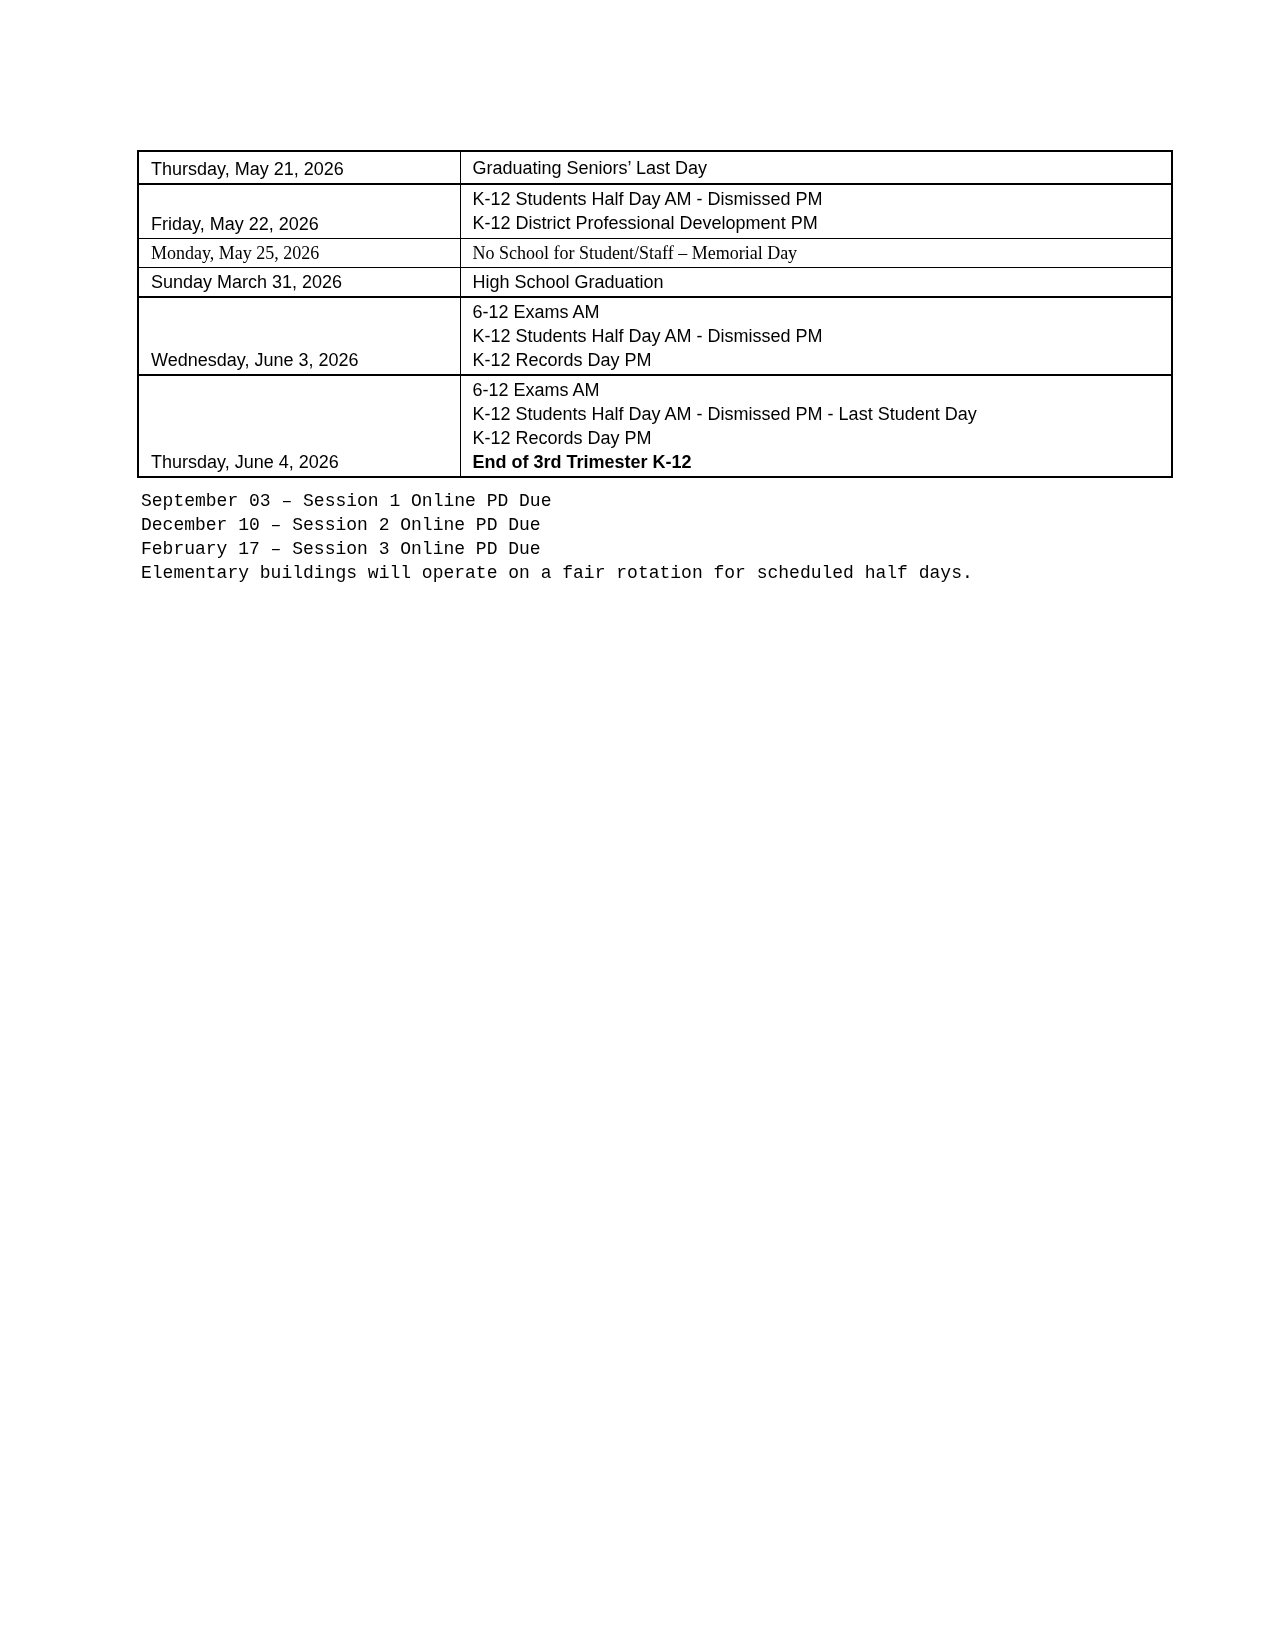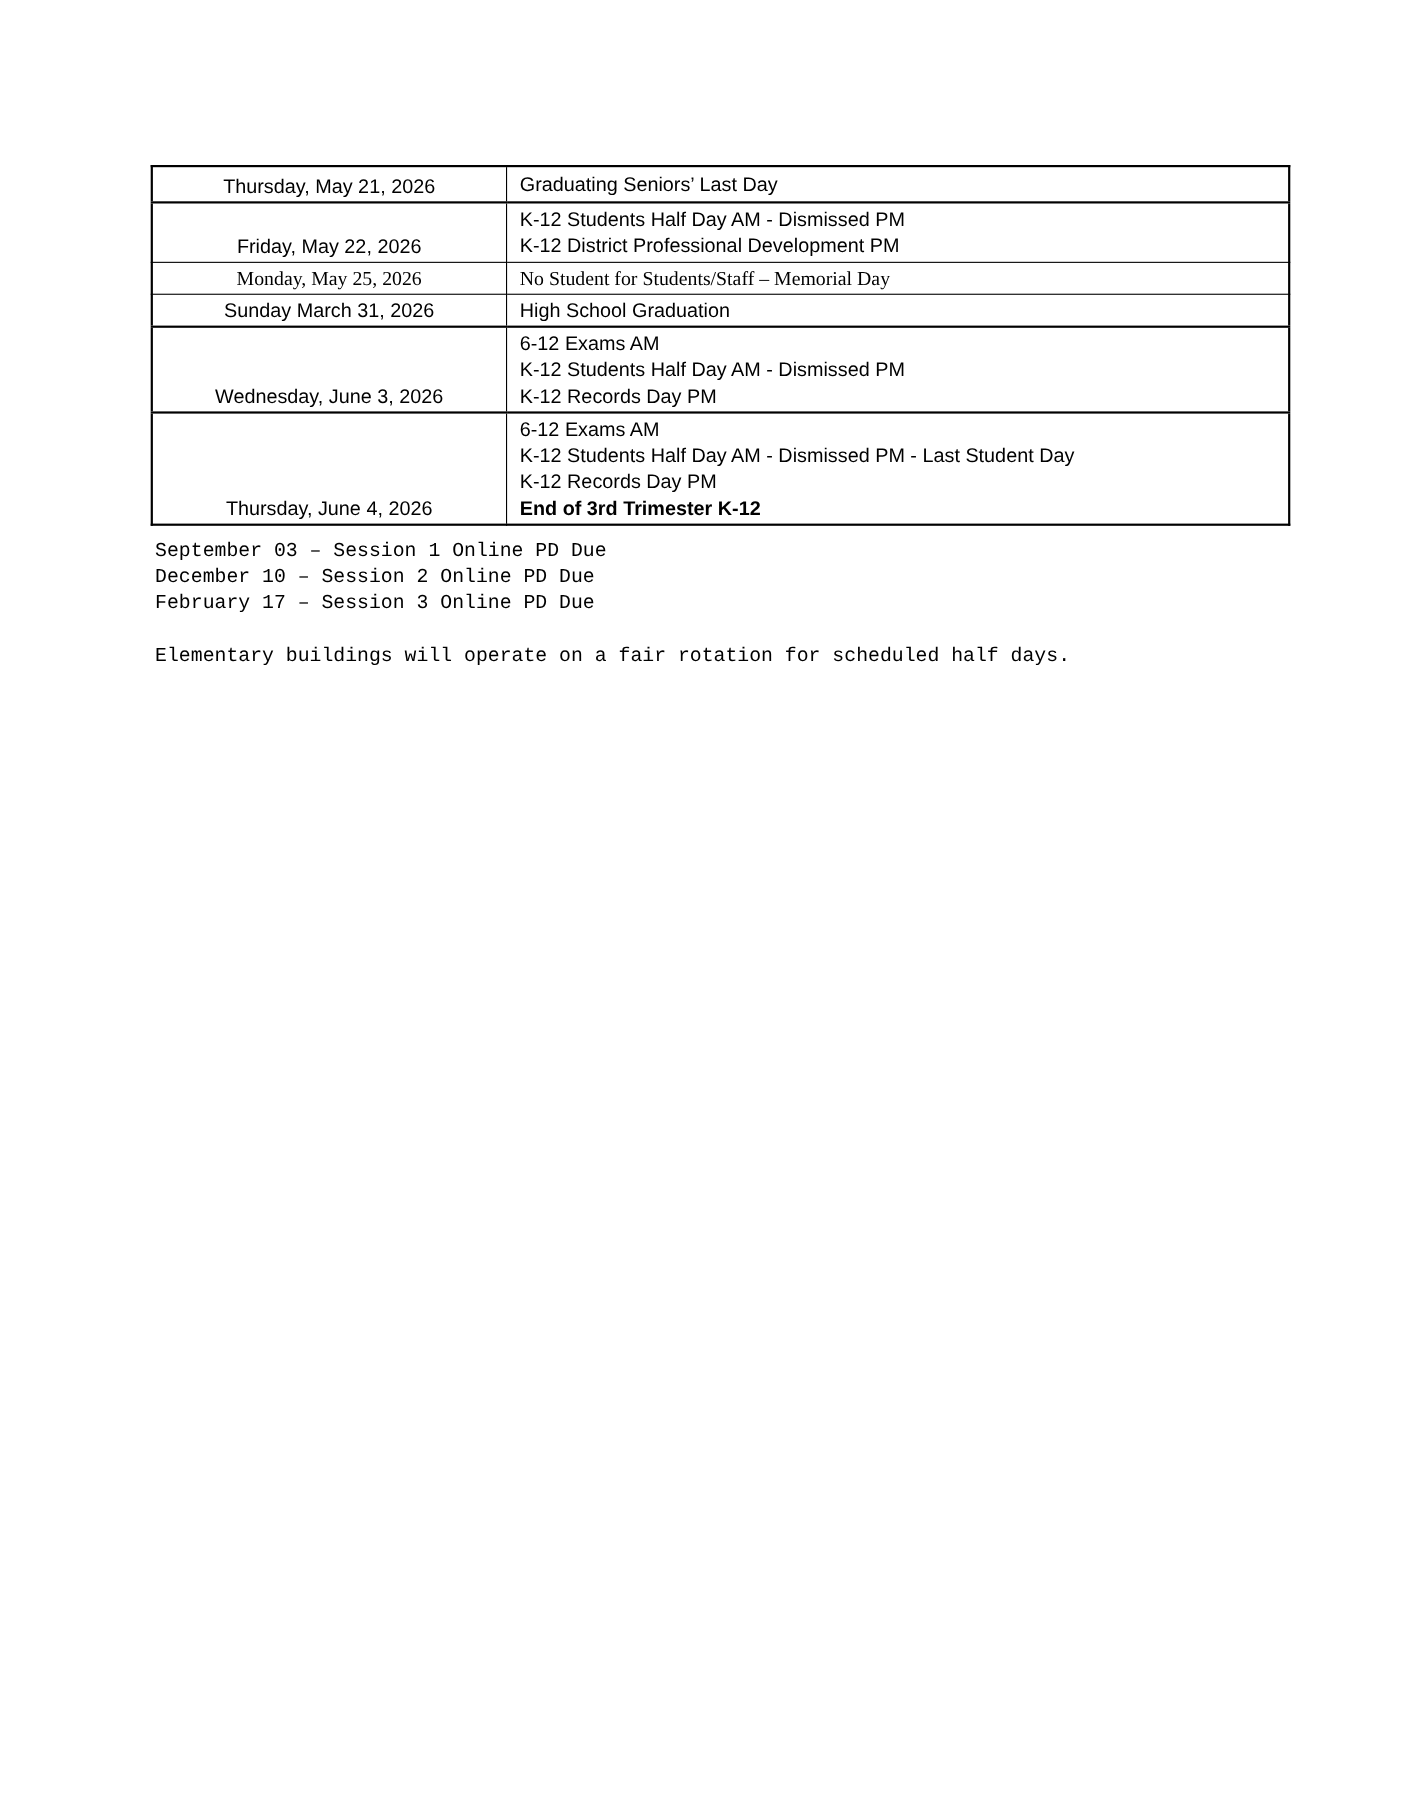--- a/index.html
+++ b/index.html
@@ -30,21 +30,20 @@
   table.calendar td {
     border: 1px solid #000000;
     padding: 2px 12px;
     overflow: hidden;
   }
   table.calendar { border: 2px solid #000000; }
   td.date-cell {
     width: 322px;
     vertical-align: bottom;
     border-right: 2px solid #000000;
-    text-align: center;
   }
   td.event-cell {
     vertical-align: middle;
   }
   tr.r1 td { border-bottom: 2px solid #000000; }
   tr.r2 td { border-bottom: 1px solid #000000; }
   tr.r5 td { border-top: 2px solid #000000; border-bottom: 2px solid #000000; }
   tr.h33 { height: 33px; }
   tr.h54 { height: 54px; }
   tr.h27 { height: 27px; font-family: Liberation Serif, serif; }
@@ -58,21 +57,21 @@
   .below {
     position: absolute;
     left: 141px;
     top: 489px;
     width: 950px;
     font-size: 18px;
     line-height: 24px;
     font-family: Liberation Mono, monospace;
   }
   .pd-list div { white-space: nowrap; }
-  .note { margin-top: 24px; }
+  .note { }
 </style>
 </head>
 <body>
 
 <div class="page">
 
   <table class="calendar">
     <tbody>
       <tr class="r1 h33">
         <td class="date-cell">Thursday, May 21, 2026</td>
@@ -83,21 +82,21 @@
       <tr class="r2 h54">
         <td class="date-cell">Friday, May 22, 2026</td>
         <td class="event-cell">
           <div class="event-line">K-12 Students Half Day AM - Dismissed PM</div>
           <div class="event-line">K-12 District Professional Development PM</div>
         </td>
       </tr>
       <tr class="r3 h27">
         <td class="date-cell">Monday, May 25, 2026</td>
         <td class="event-cell">
-          <div class="event-line">No Student for Students/Staff – Memorial Day</div>
+          <div class="event-line">No School for Student/Staff – Memorial Day</div>
         </td>
       </tr>
       <tr class="r4 h28">
         <td class="date-cell">Sunday March 31, 2026</td>
         <td class="event-cell">
           <div class="event-line">High School Graduation</div>
         </td>
       </tr>
       <tr class="r5 h78">
         <td class="date-cell">Wednesday, June 3, 2026</td>

